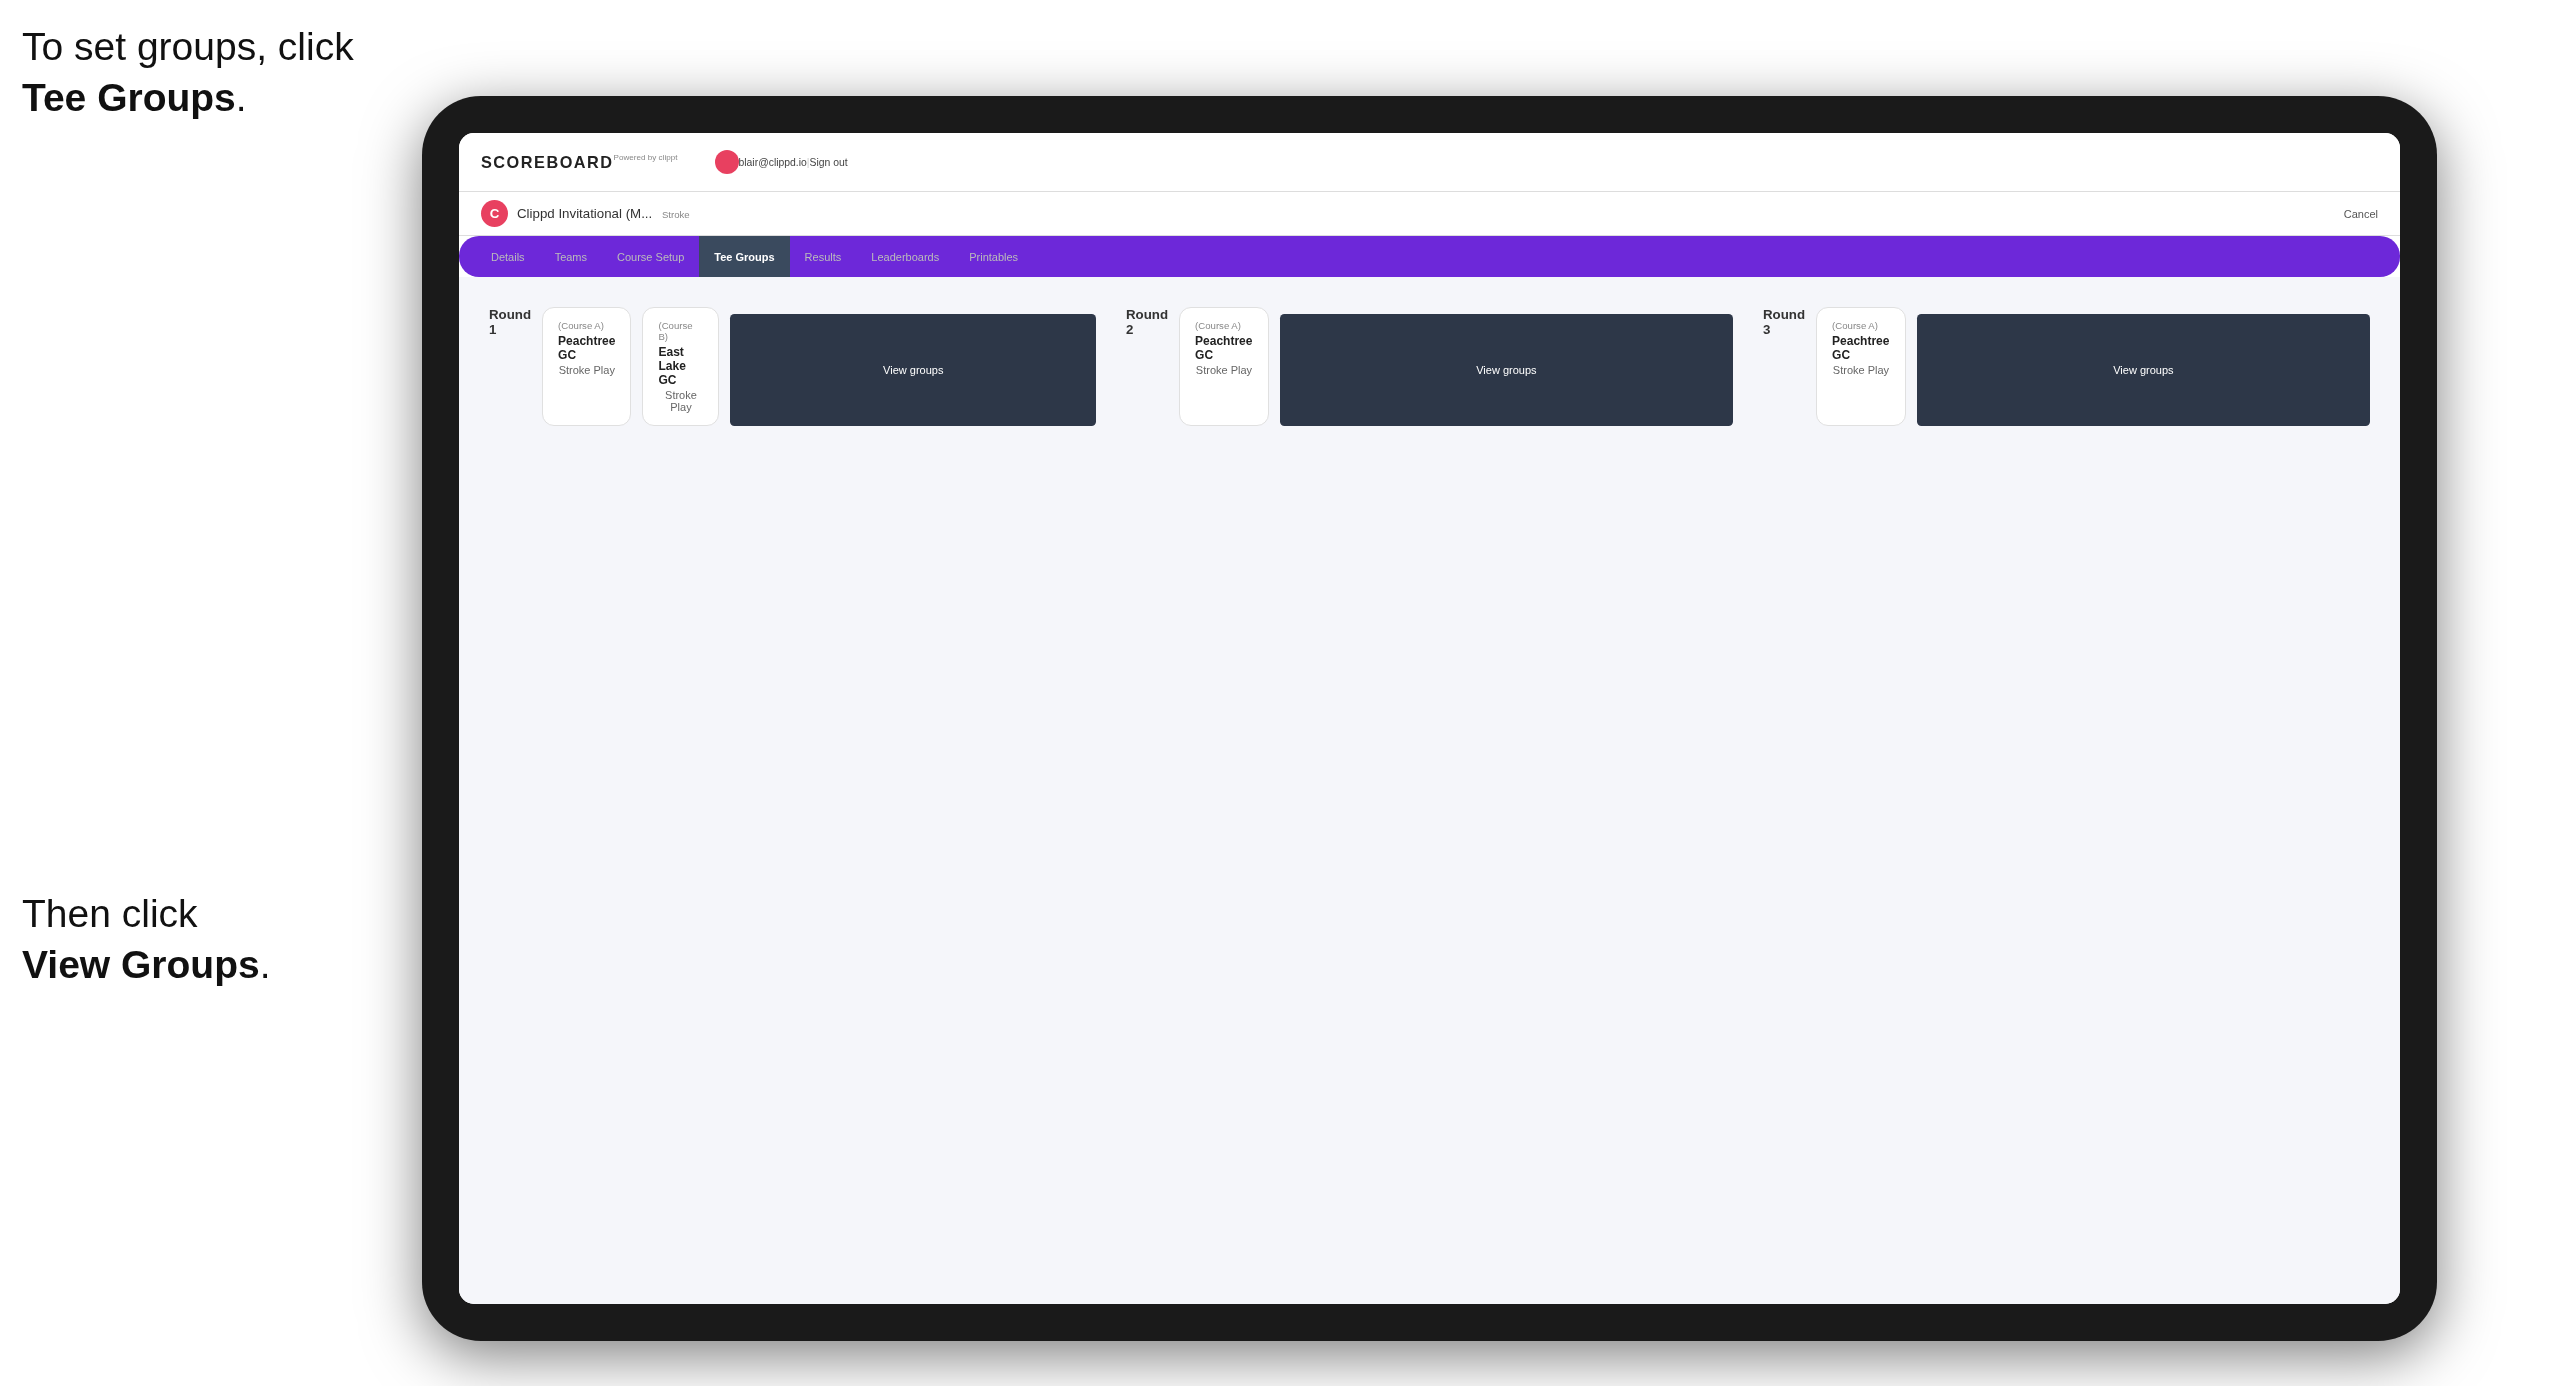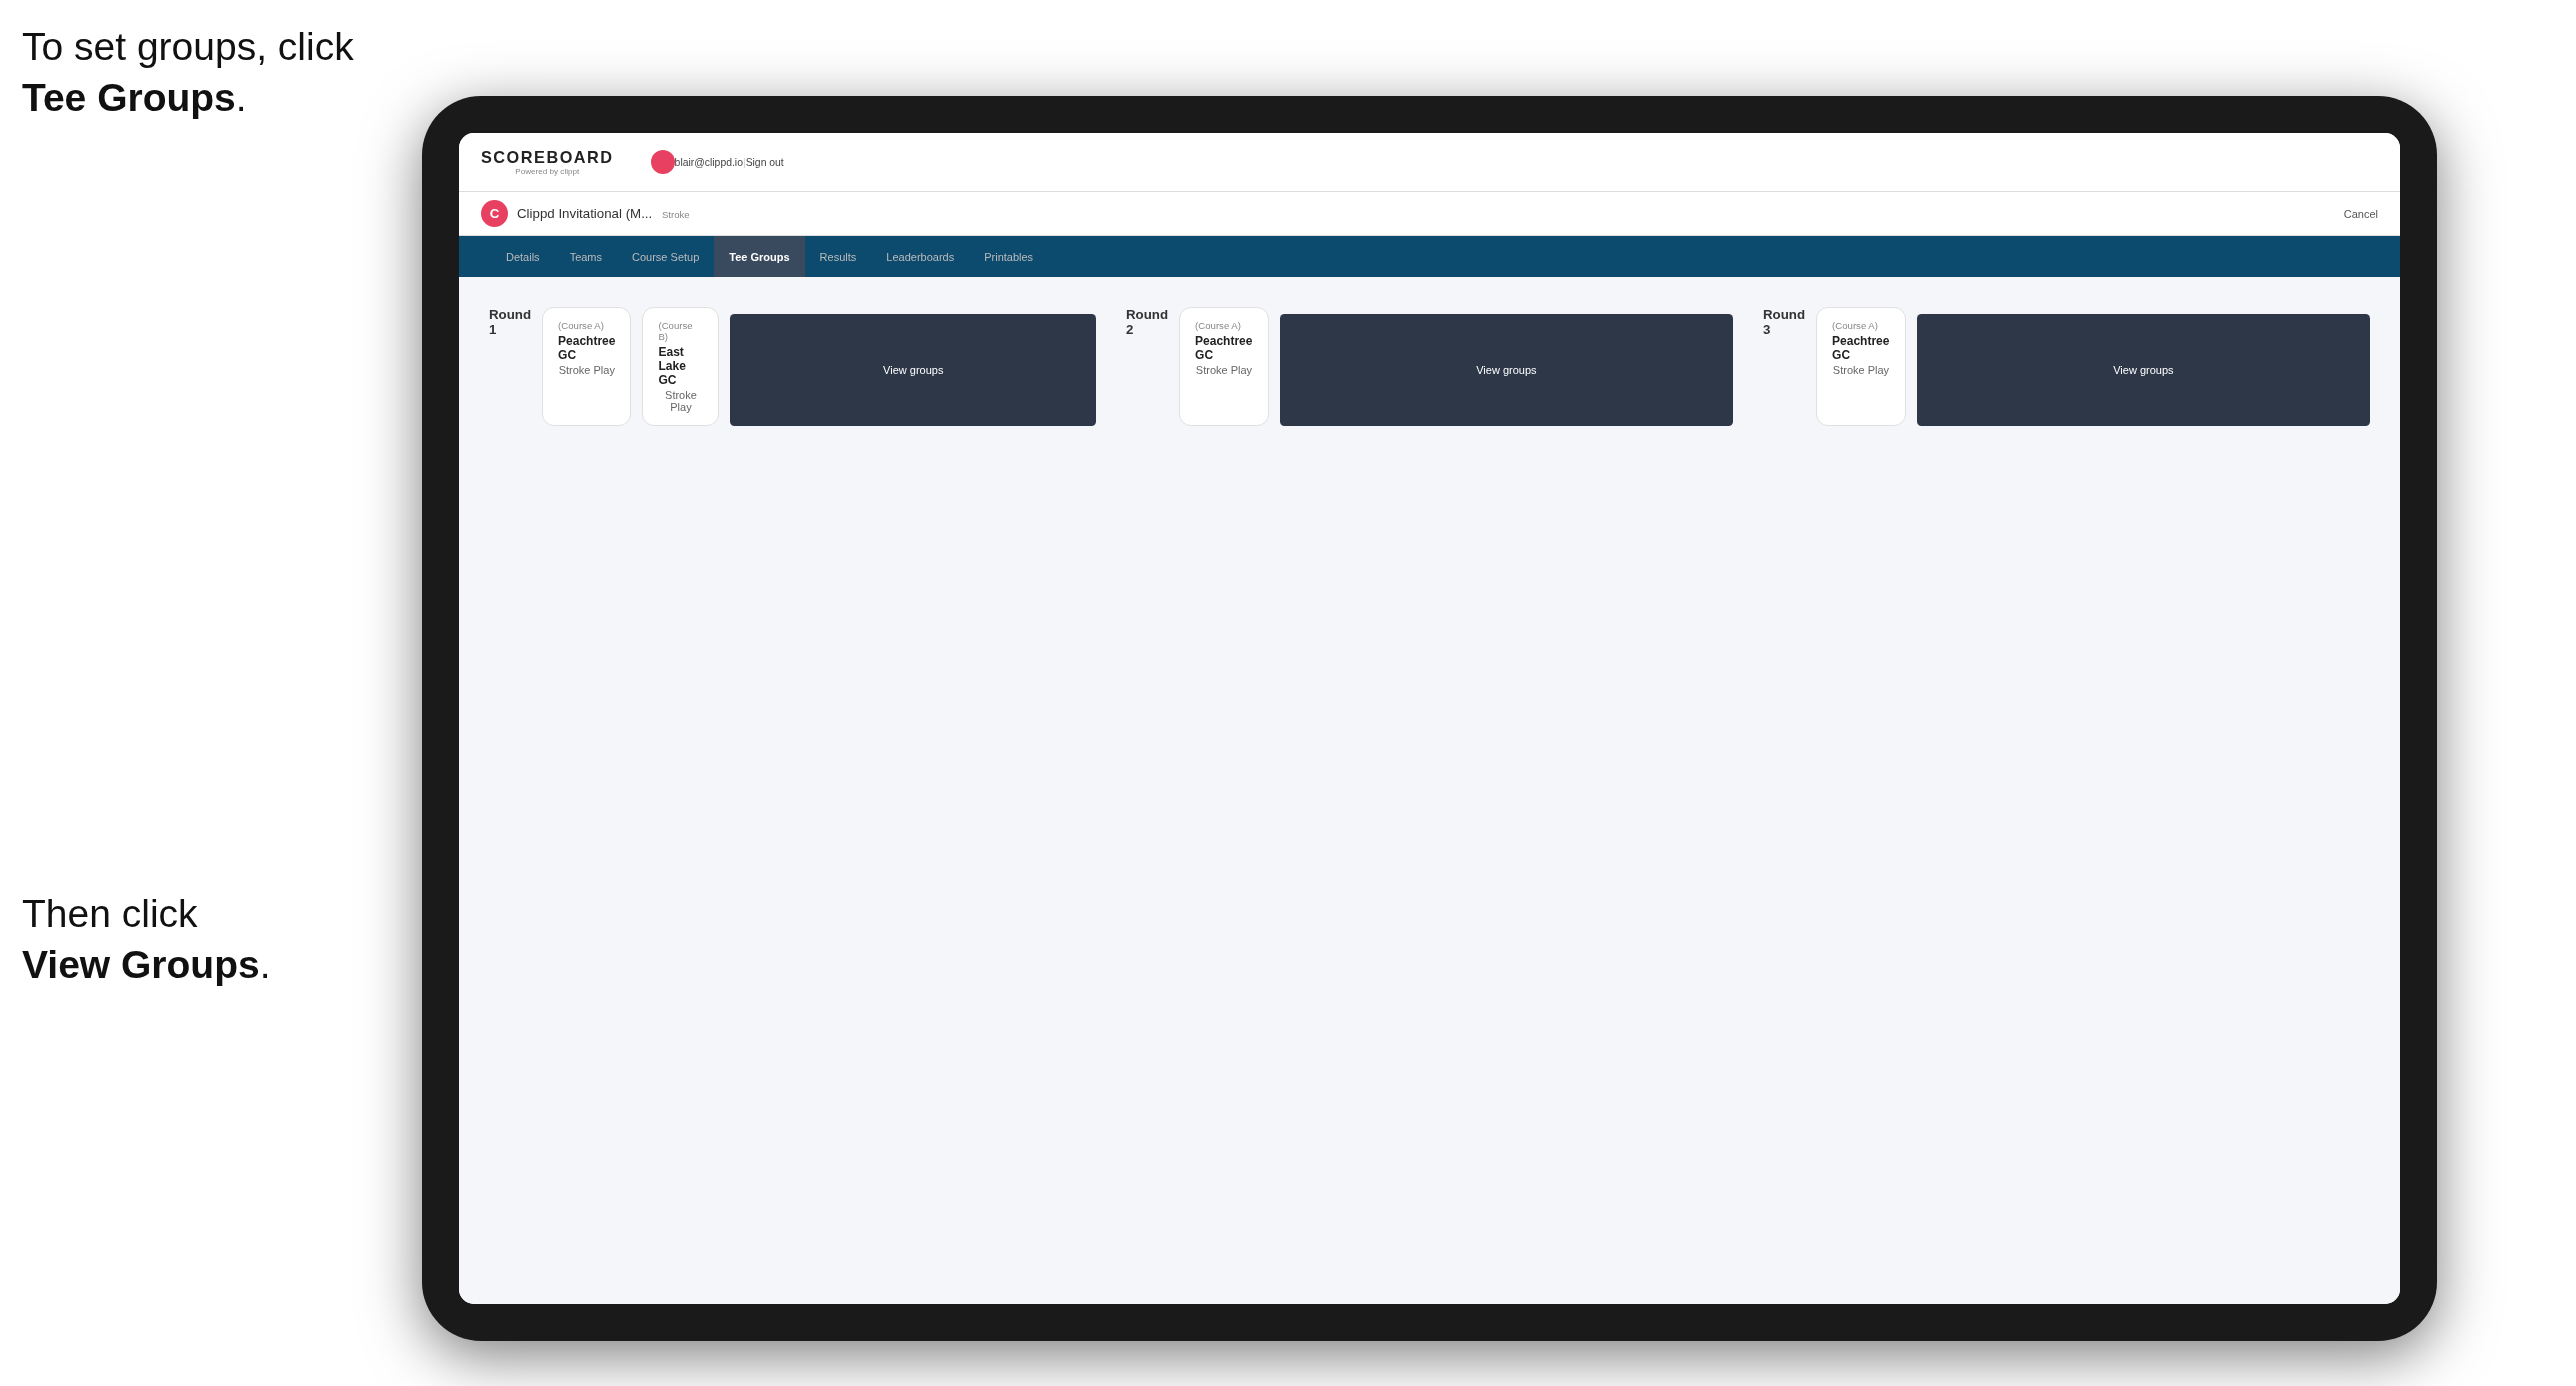--- a/index.html
+++ b/index.html
@@ -76,23 +76,22 @@
       border-bottom: 0.7px solid #ddd;
       display: flex;
       align-items: center;
       padding: 0 22px;
       height: 59px;
       flex-shrink: 0;
     }
 
     .logo-area {
       display: flex;
-      flex-direction: column;
+      flex-direction: row;
       margin-right: 37px;
-      text-align: center;
     }
 
     .logo-text {
       font-size: 16.3px;
       font-weight: 900;
       letter-spacing: 1.5px;
       color: #222;
     }
 
     .logo-sub {
@@ -182,26 +181,27 @@
     }
 
     .cancel-btn {
       font-size: 11px;
       color: #555;
       cursor: pointer;
     }
 
     
     .tab-nav {
-      background: #0c4a6e;
-      display: flex;
-      align-items: center;
-      padding: 0 32px;
+      background: #6d28d9;
+      display: flex;
+      align-items: center;
+      padding: 0 17px;
       height: 41px;
       flex-shrink: 0;
+      border-radius: 20px;
     }
 
     .tab-item {
       padding: 0 15px;
       height: 41px;
       display: flex;
       align-items: center;
       font-size: 11px;
       color: #bbb;
       cursor: pointer;

